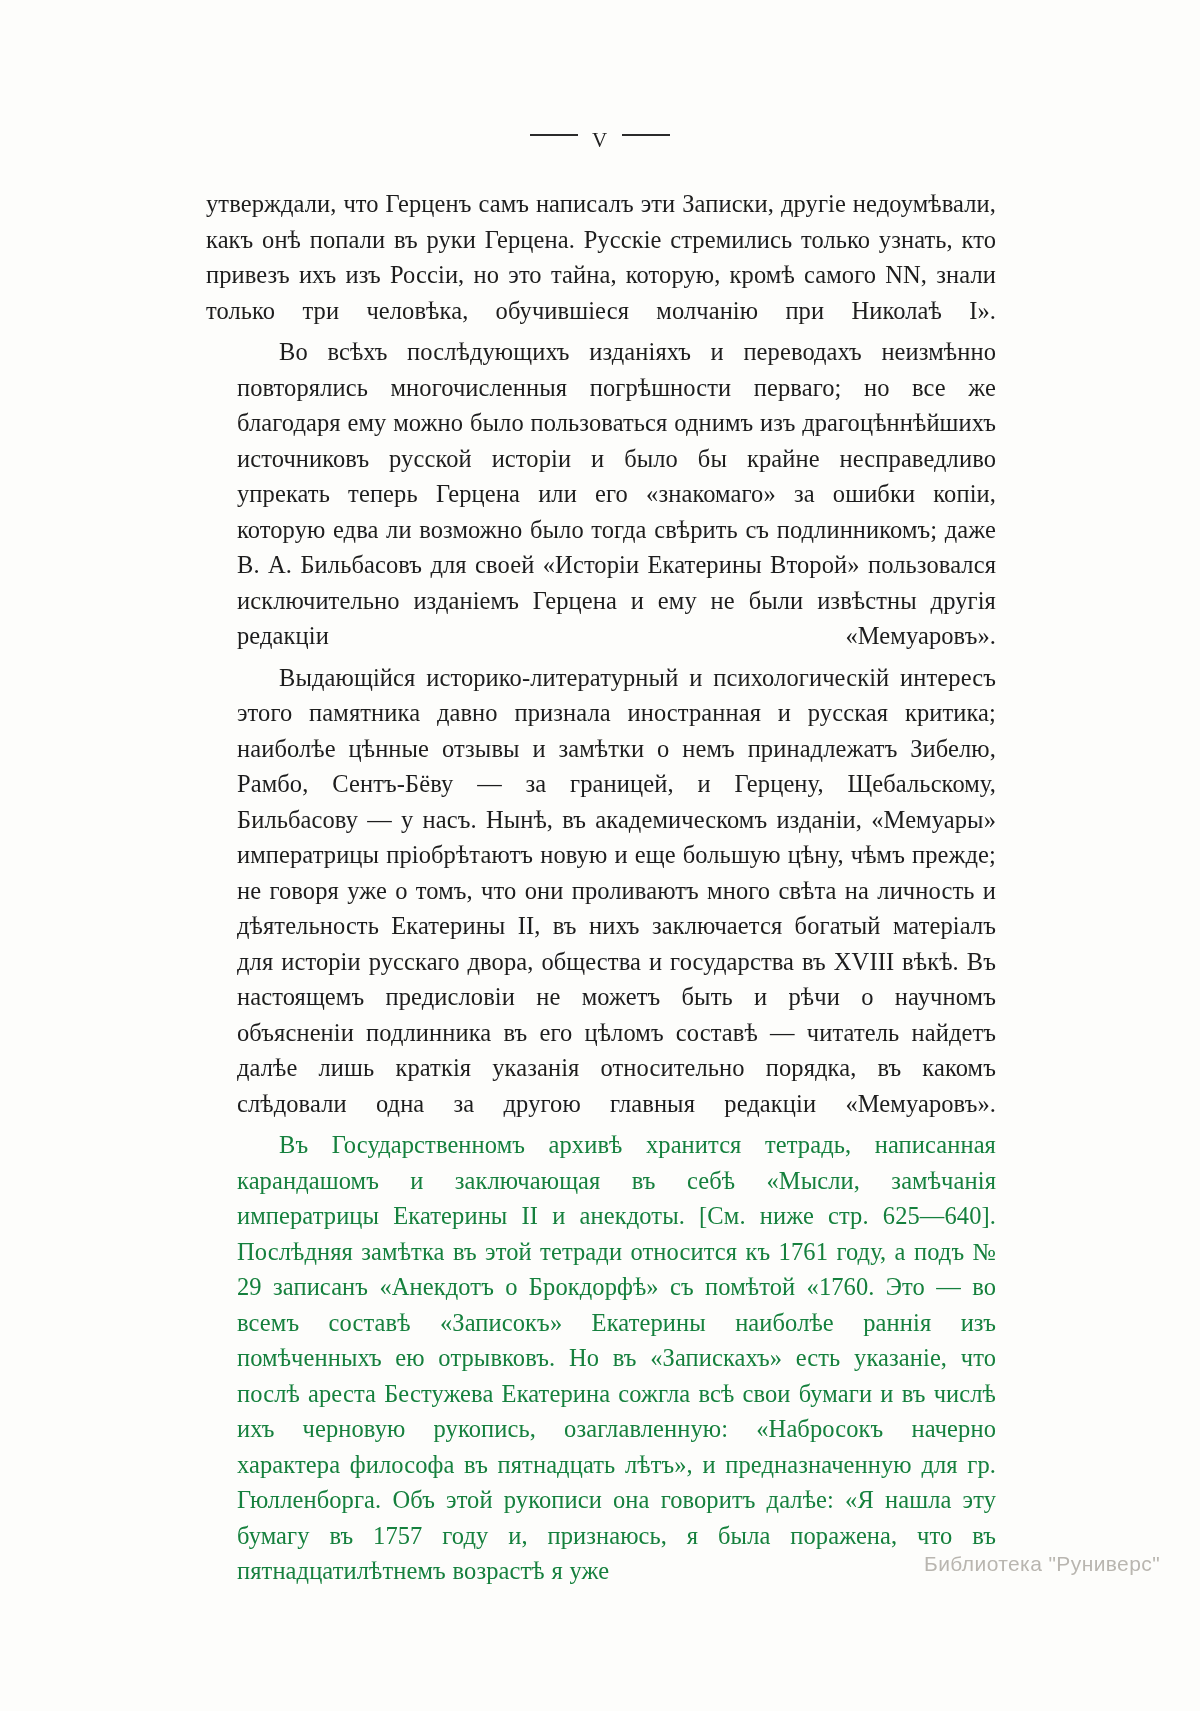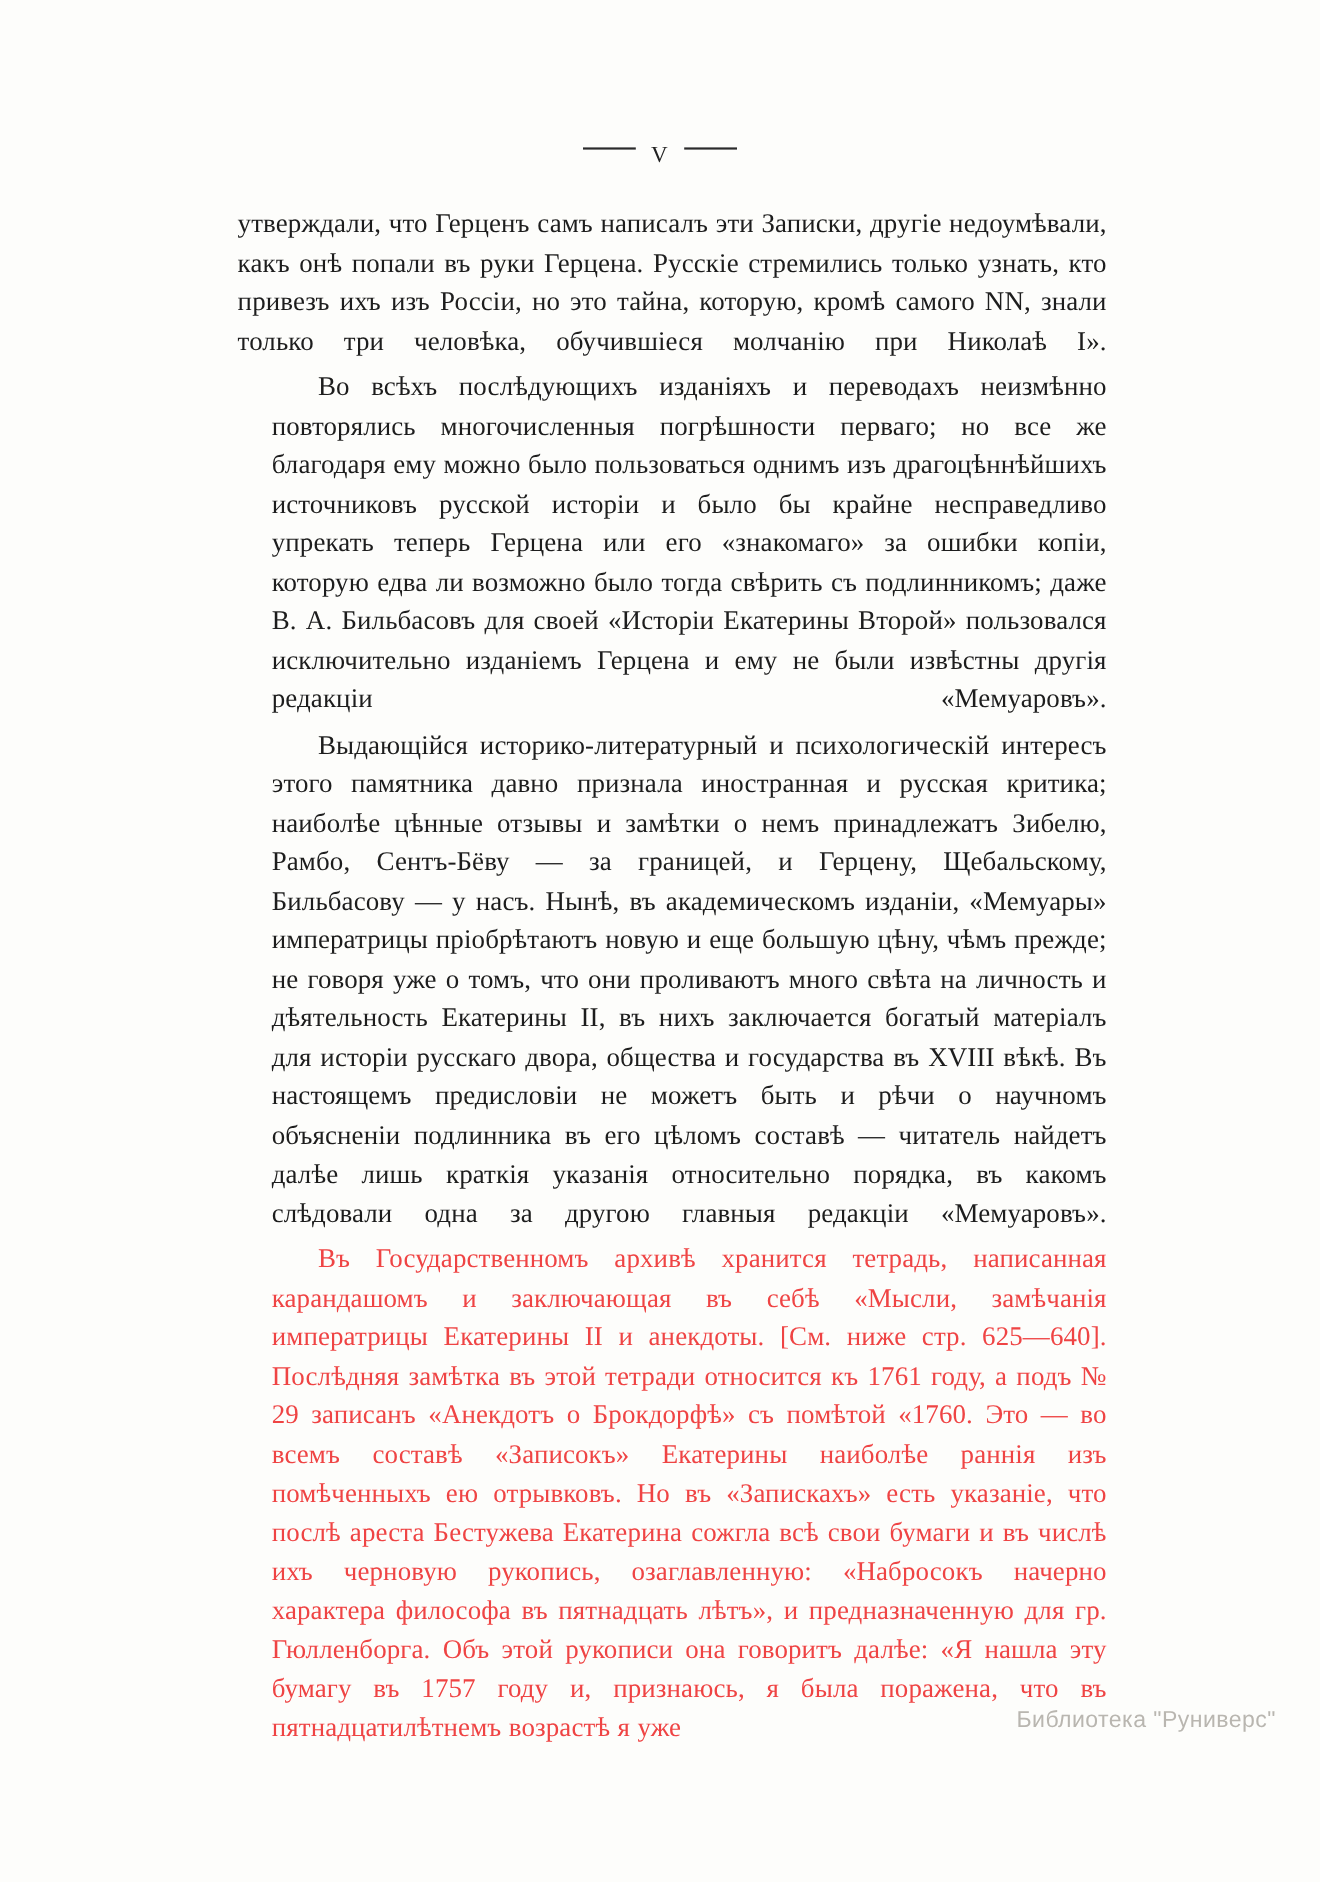--- a/index.html
+++ b/index.html
@@ -44,21 +44,21 @@
     display: inline-block;
     vertical-align: middle;
     font-family: "Liberation Serif", serif;
     font-size: 21px;
     letter-spacing: 1px;
     color: #222;
   }
   .textblock {
     position: absolute;
     top: 186px;
-    left: 216px;
+    left: 206px;
     width: 790px;
   }
   .para {
     margin: 0 0 6px 0;
     font-size: 24.5px;
     line-height: 35.5px;
     text-align: justify;
     text-align-last: left;
     color: #1d1d1d;
     letter-spacing: 0.1px;
@@ -76,21 +76,21 @@
     left: 740px;
     top: 1552px;
     width: 420px;
     text-align: right;
     font-family: "Liberation Sans", sans-serif;
     font-size: 21px;
     color: #b9b6b0;
     letter-spacing: 0.4px;
   }
   .faded {
-    color: #ef4444;
+    color: #15803d;
   }
 </style>
 </head>
 <body>
 
 <div class="page">
 
   <div class="page-header">
     <span class="folio-rule"></span><span class="folio-number">V</span><span class="folio-rule"></span>
   </div>

